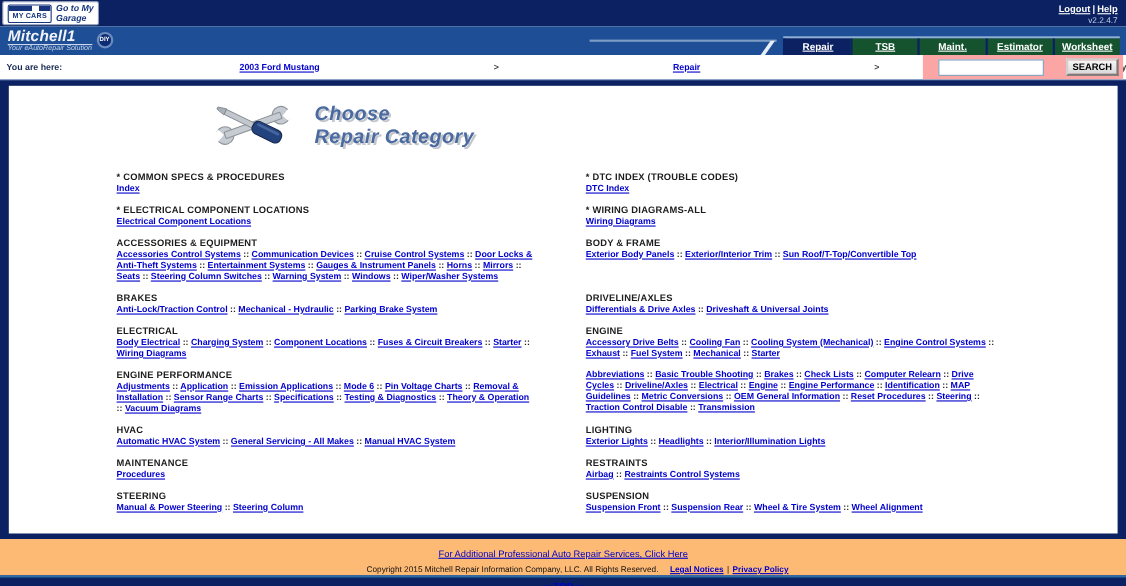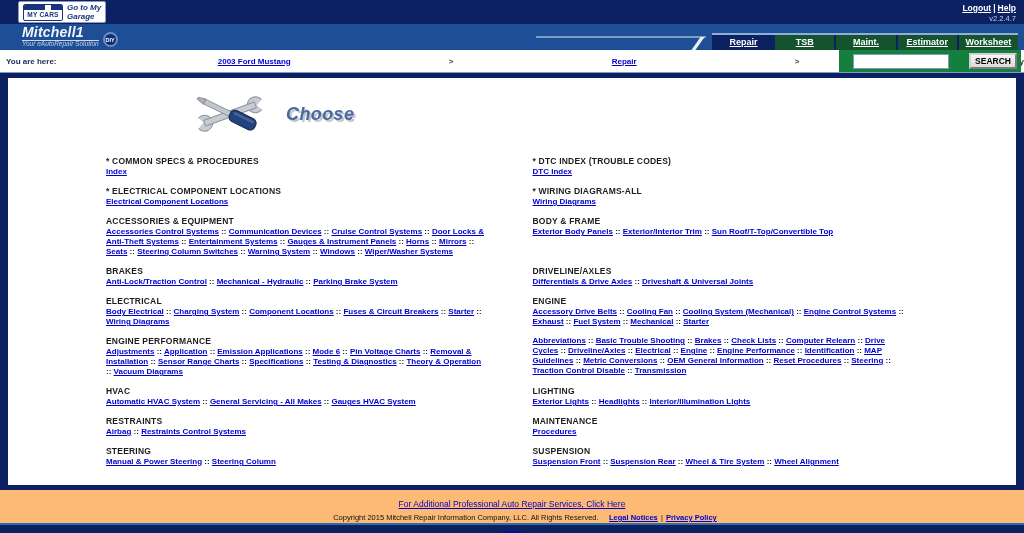--- a/index.html
+++ b/index.html
@@ -2,37 +2,37 @@
 <html><head>
 <meta charset="utf-8">
 <style>
   * { margin:0; padding:0; box-sizing:border-box; }
   html,body { width:1024px; height:533px; }
   body { font-family:"Liberation Sans", sans-serif; background:#fff; overflow:hidden; }
   a { cursor:pointer; }
 
   
   .topbar { height:24px; background:#0b2161; position:relative; }
-  .mycars-box { position:absolute; left:18px; top:1px; height:22px; background:#fff;
+  .mycars-box { position:absolute; left:2px; top:1px; height:22px; background:#fff;
     border:1px solid #8d99b5; border-radius:2px; display:flex; align-items:center;
     gap:4px; padding:1px 4px; cursor:pointer; }
   .plate { width:40px; height:17px; background:#fff; border:1px solid #16357c; border-radius:2px; overflow:hidden; }
   .plate-strip { height:5px; background:#16357c;
     background-image:linear-gradient(90deg, transparent 55%, #fff 55%, #fff 72%, transparent 72%); }
   .plate-text { font-size:6.5px; font-weight:bold; color:#16357c; text-align:center; line-height:10px; letter-spacing:0.2px; }
   .garage-text { font-size:8px; font-weight:bold; font-style:italic; color:#16357c; line-height:9px; }
   .top-right { position:absolute; right:8px; top:3px; text-align:right; }
   .top-links { font-size:8.5px; font-weight:bold; color:#fff; }
   .top-links a { color:#fff; text-decoration:underline; }
   .top-links .pipe { text-decoration:none; padding:0 2px; }
   .version { font-size:7.5px; color:#c6d2ec; margin-top:1px; }
 
   
   .logobar { height:26px; background:#1e4f96; position:relative; }
-  .brand { position:absolute; left:22px; top:1px; display:flex; align-items:flex-end; gap:4px; }
+  .brand { position:absolute; left:7px; top:1px; display:flex; align-items:center; gap:4px; }
   .brand-name { font-size:14px; font-weight:bold; font-style:italic; color:#f2f4f8;
     border-bottom:1px solid #cdd6ea; line-height:15px; letter-spacing:0.2px; }
   .brand-tagline { font-size:6.5px; font-style:italic; color:#c3cfe6; margin-top:-1px; }
   .diy-badge { width:15px; height:15px; border-radius:50%; background:#0d2c74; border:2px solid #6d8cc0;
     color:#fff; font-size:5.5px; font-weight:bold; display:flex; align-items:center; justify-content:center; }
   .tabstrip { position:absolute; right:6px; bottom:0; width:306px; display:flex;
     border-top:2px solid #8fb0d4; }
   .tabstrip::before { content:""; position:absolute; left:-16px; bottom:0; width:4px; height:13px;
     background:#e9eef6; transform:skewX(-35deg); }
   .tabline { position:absolute; right:318px; bottom:12px; width:170px; height:2px; background:#7d9cc4; }
@@ -40,21 +40,21 @@
     text-decoration:underline; text-align:center; padding:2px 0 3px; border-left:2px solid #0b2161; }
   .tab.active { background:#0b2161; }
 
   
   .crumbstrip { height:22px; background:#fff; position:relative; display:flex; align-items:center;
     padding-left:6px; font-size:8px; color:#222;justify-content:space-between; }
   .crumbstrip .prefix { font-weight:bold; color:#1a2b55; margin-right:6px; }
   .crumbstrip a { color:#0000cc; font-weight:bold; text-decoration:underline; }
   .crumbstrip .bsep { font-weight:bold; color:#444; padding:0 3px; }
   .crumbstrip .current { font-weight:bold; color:#333; }
-  .search-panel { position:absolute; right:3px; top:0; height:22px; background:#15803d;
+  .search-panel { position:absolute; right:3px; top:0; height:22px; background:#fca5a5;
     display:flex; align-items:center; gap:20px; padding:0 4px 0 14px; }
   .search-input { width:96px; height:15px; border:1px solid #7f9db9; font-size:9px; padding:0 2px; }
   .search-btn { font-family:"Liberation Sans", sans-serif; font-size:8.5px; font-weight:bold; color:#000;
     background:linear-gradient(#f6f6f6,#d9d9d9); border:2px outset #d0d0d0; padding:1px 4px; cursor:pointer; }
 
   
   .content-region { height:418px; background:#0b2161; border-top:1px solid #7d9cc6; padding:5px 8px 5px 8px; }
   .panel { height:100%; background:#fff; padding-top:10px; overflow:hidden; }
 
   .header-graphic { margin-left:180px; display:flex; align-items:center; gap:14px; height:52px; }
@@ -147,20 +147,21 @@
 
         <g transform="rotate(26 42 26)">
           <polygon points="6,25 14,23 14,29 6,27" fill="#aab0b7" stroke="#82888f" stroke-width="0.8"></polygon>
           <rect x="14" y="23.5" width="28" height="5" fill="#c2c7cd" stroke="#82888f" stroke-width="0.8"></rect>
           <rect x="42" y="20" width="28" height="12" rx="5" fill="#23437e" stroke="#14284e" stroke-width="1"></rect>
           <rect x="45" y="22" width="22" height="2.5" rx="1" fill="#47659c"></rect>
         </g>
       </svg>
       <div class="page-title">
         <div>Choose</div>
+        <div>Repair Category</div>
       </div>
     </div>
     <div class="cat-grid">
         <div class="section">
           <div class="sec-title">* COMMON SPECS &amp; PROCEDURES</div>
           <div class="sec-links"><a>Index</a></div>
         </div>
         <div class="section">
           <div class="sec-title">* DTC INDEX (TROUBLE CODES)</div>
           <div class="sec-links"><a>DTC Index</a></div>
@@ -199,33 +200,33 @@
         </div>
         <div class="section">
           <div class="sec-title">ENGINE PERFORMANCE</div>
           <div class="sec-links"><a>Adjustments</a><span class="sep"> :: </span><a>Application</a><span class="sep"> :: </span><a>Emission Applications</a><span class="sep"> :: </span><a>Mode 6</a><span class="sep"> :: </span><a>Pin Voltage Charts</a><span class="sep"> :: </span><a>Removal &amp; Installation</a><span class="sep"> :: </span><a>Sensor Range Charts</a><span class="sep"> :: </span><a>Specifications</a><span class="sep"> :: </span><a>Testing &amp; Diagnostics</a><span class="sep"> :: </span><a>Theory &amp; Operation</a><span class="sep"> :: </span><a>Vacuum Diagrams</a></div>
         </div>
         <div class="section">
           <div class="sec-links"><a>Abbreviations</a><span class="sep"> :: </span><a>Basic Trouble Shooting</a><span class="sep"> :: </span><a>Brakes</a><span class="sep"> :: </span><a>Check Lists</a><span class="sep"> :: </span><a>Computer Relearn</a><span class="sep"> :: </span><a>Drive Cycles</a><span class="sep"> :: </span><a>Driveline/Axles</a><span class="sep"> :: </span><a>Electrical</a><span class="sep"> :: </span><a>Engine</a><span class="sep"> :: </span><a>Engine Performance</a><span class="sep"> :: </span><a>Identification</a><span class="sep"> :: </span><a>MAP Guidelines</a><span class="sep"> :: </span><a>Metric Conversions</a><span class="sep"> :: </span><a>OEM General Information</a><span class="sep"> :: </span><a>Reset Procedures</a><span class="sep"> :: </span><a>Steering</a><span class="sep"> :: </span><a>Traction Control Disable</a><span class="sep"> :: </span><a>Transmission</a></div>
         </div>
         <div class="section">
           <div class="sec-title">HVAC</div>
-          <div class="sec-links"><a>Automatic HVAC System</a><span class="sep"> :: </span><a>General Servicing - All Makes</a><span class="sep"> :: </span><a>Gauges HVAC System</a></div>
+          <div class="sec-links"><a>Automatic HVAC System</a><span class="sep"> :: </span><a>General Servicing - All Makes</a><span class="sep"> :: </span><a>Manual HVAC System</a></div>
         </div>
         <div class="section">
           <div class="sec-title">LIGHTING</div>
           <div class="sec-links"><a>Exterior Lights</a><span class="sep"> :: </span><a>Headlights</a><span class="sep"> :: </span><a>Interior/Illumination Lights</a></div>
         </div>
         <div class="section">
+          <div class="sec-title">MAINTENANCE</div>
+          <div class="sec-links"><a>Procedures</a></div>
+        </div>
+        <div class="section">
           <div class="sec-title">RESTRAINTS</div>
           <div class="sec-links"><a>Airbag</a><span class="sep"> :: </span><a>Restraints Control Systems</a></div>
-        </div>
-        <div class="section">
-          <div class="sec-title">MAINTENANCE</div>
-          <div class="sec-links"><a>Procedures</a></div>
         </div>
         <div class="section">
           <div class="sec-title">STEERING</div>
           <div class="sec-links"><a>Manual &amp; Power Steering</a><span class="sep"> :: </span><a>Steering Column</a></div>
         </div>
         <div class="section">
           <div class="sec-title">SUSPENSION</div>
           <div class="sec-links"><a>Suspension Front</a><span class="sep"> :: </span><a>Suspension Rear</a><span class="sep"> :: </span><a>Wheel &amp; Tire System</a><span class="sep"> :: </span><a>Wheel Alignment</a></div>
         </div>
       </div>

